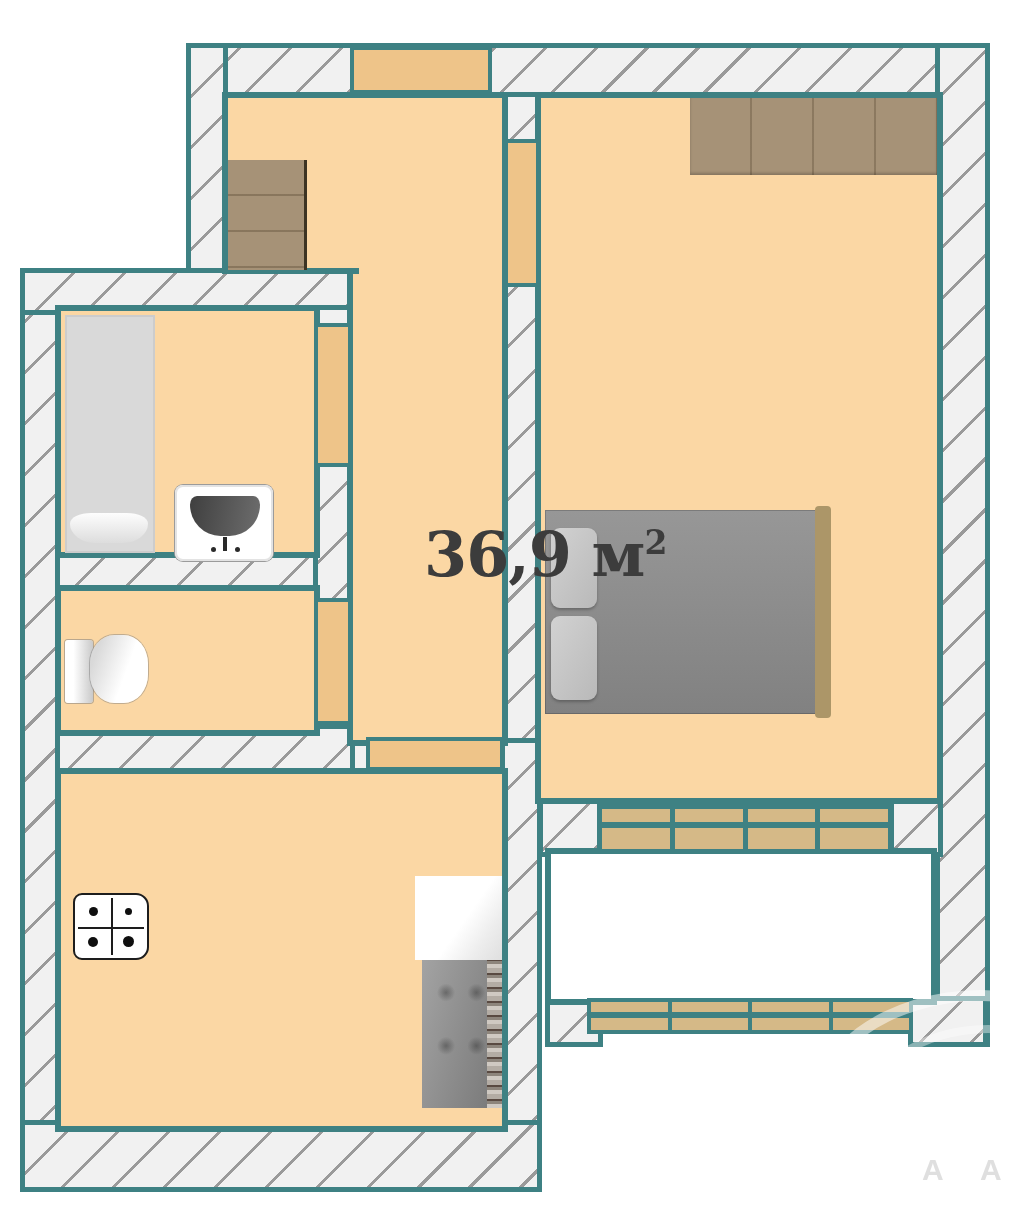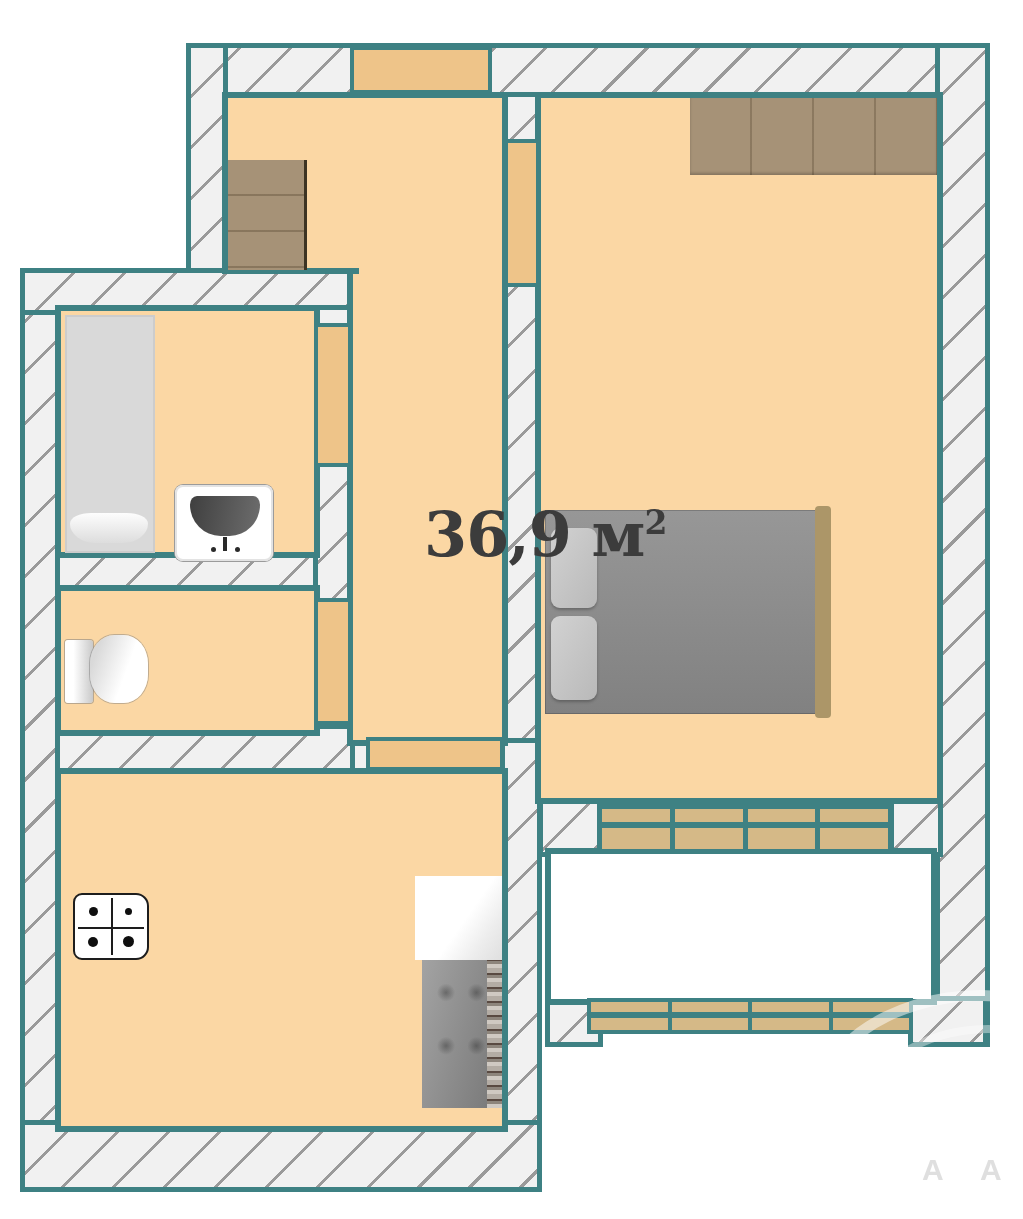--- a/index.html
+++ b/index.html
@@ -150,21 +150,21 @@
     <div class="burner" style="left:14px;top:12px;width:9px;height:9px;"></div>
     <div class="burner" style="left:50px;top:13px;width:7px;height:7px;"></div>
     <div class="burner" style="left:13px;top:42px;width:10px;height:10px;"></div>
     <div class="burner" style="left:48px;top:41px;width:11px;height:11px;"></div>
   </div>
   <div class="counter" style="left:415px;top:876px;width:87px;height:84px;"></div>
   <div class="fridge" style="left:422px;top:960px;width:80px;height:148px;">
     <div class="fridge-edge"></div>
   </div>
 
-  <div class="area-label" style="left:424px;top:498px;">
+  <div class="area-label" style="left:424px;top:518px;">
     <span>36,9</span><span> </span><span>м</span><sup>2</sup>
   </div>
 
   <div class="watermark" style="left:760px;top:935px;width:263px;height:255px;">
     <div class="wm-circle wm-c1"></div>
     <div class="wm-circle wm-c2"></div>
     <div class="wm-letter" style="left:162px;top:218px;">A</div>
     <div class="wm-letter" style="left:220px;top:218px;">A</div>
   </div>
 

